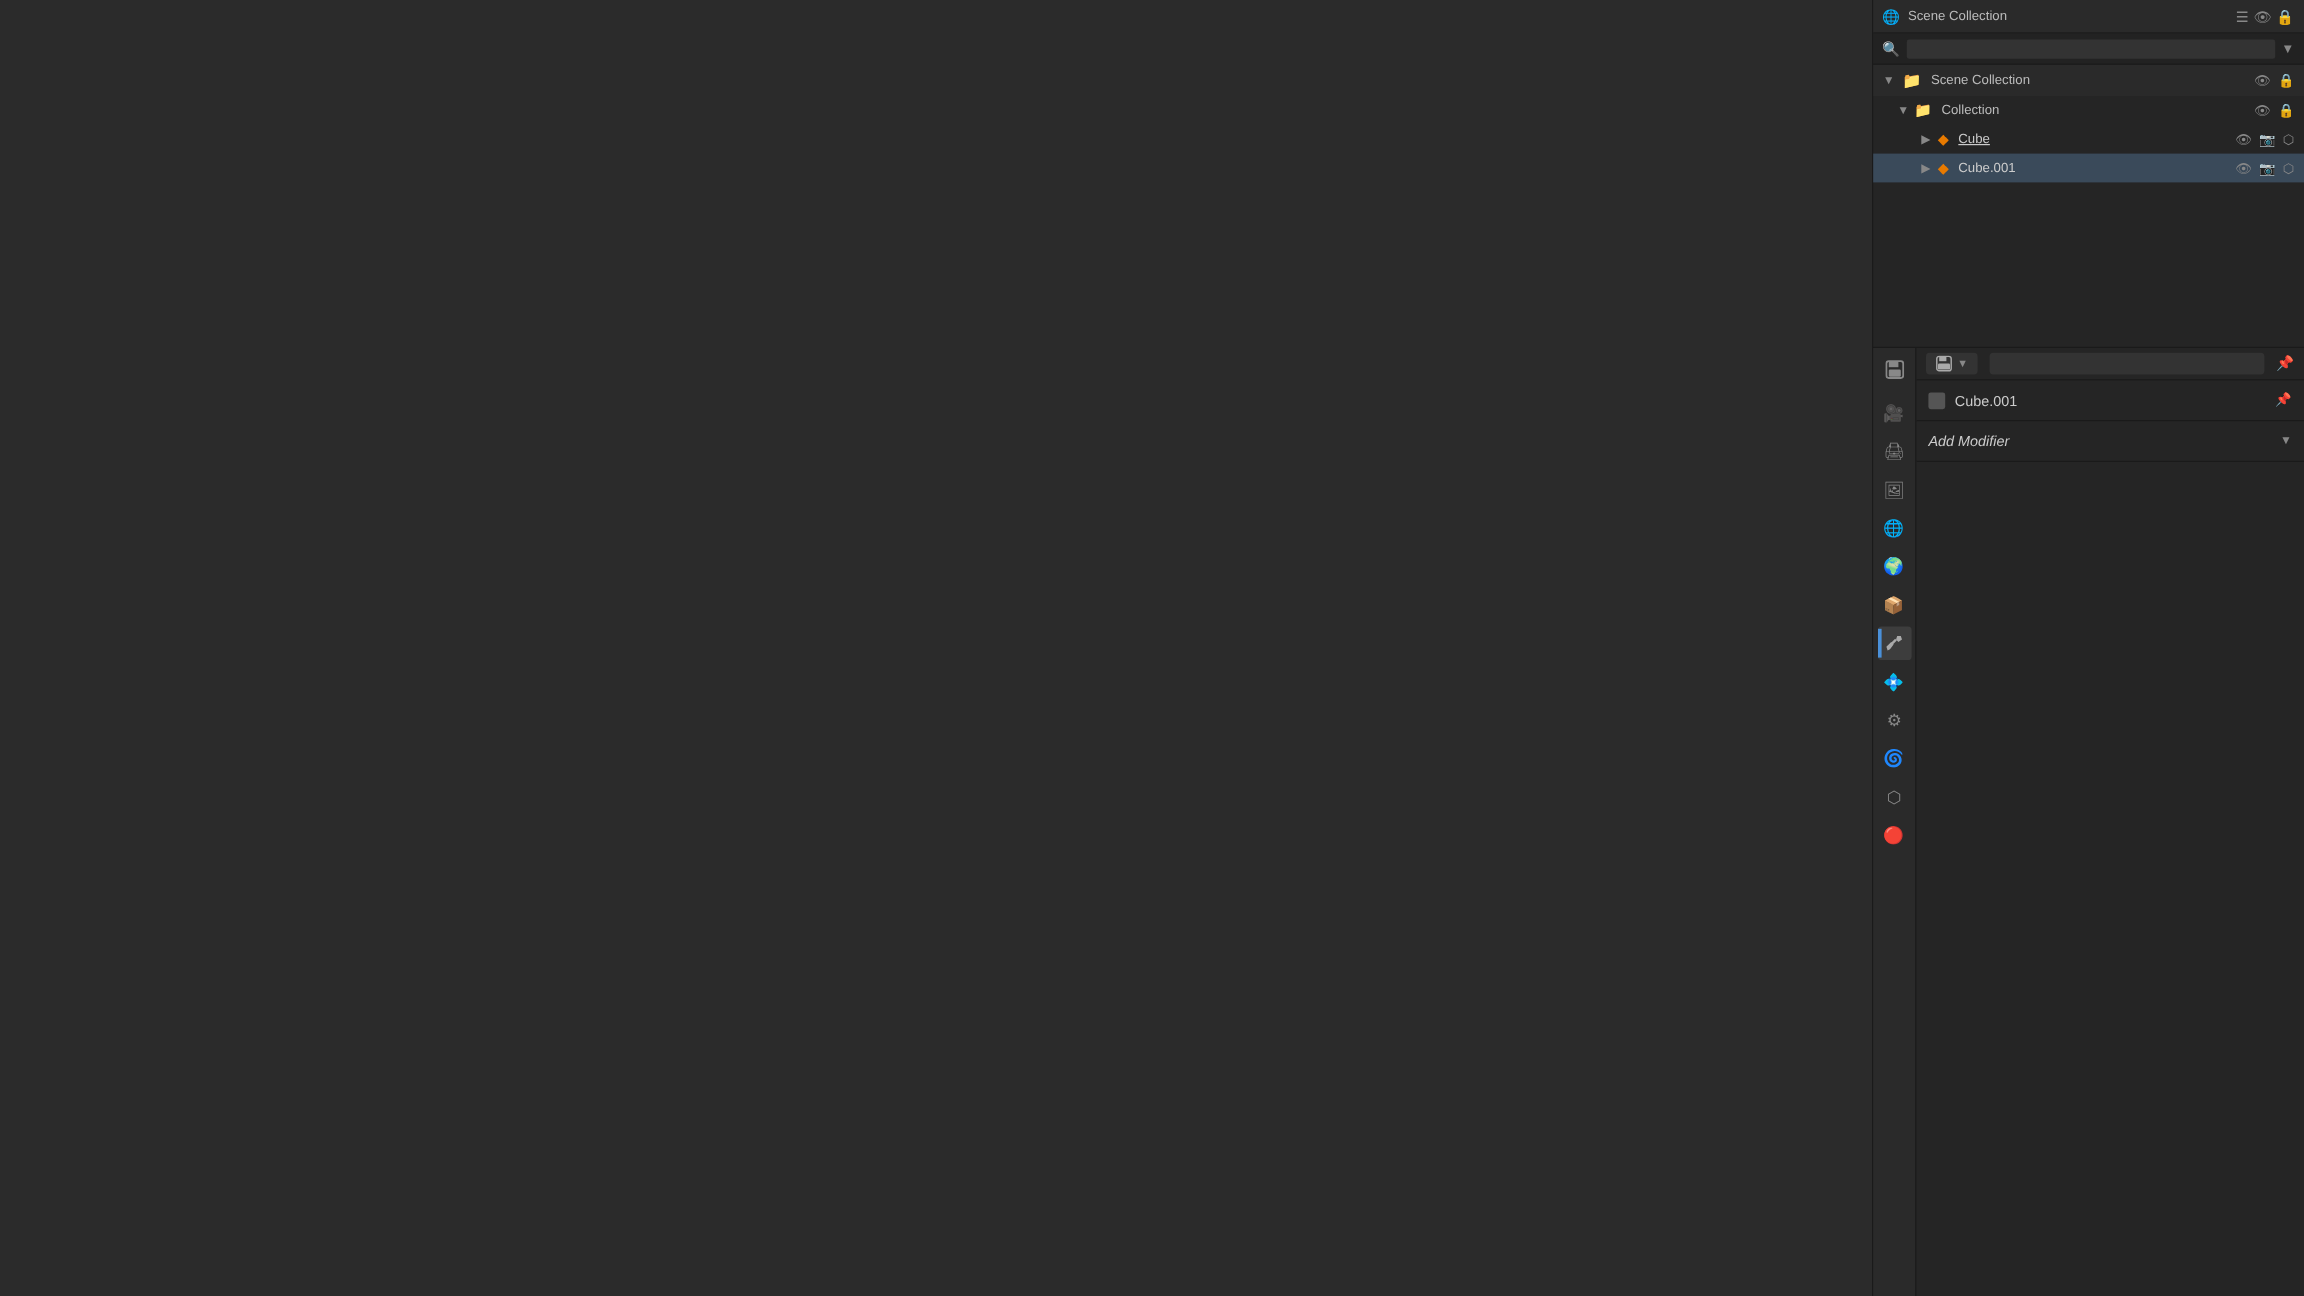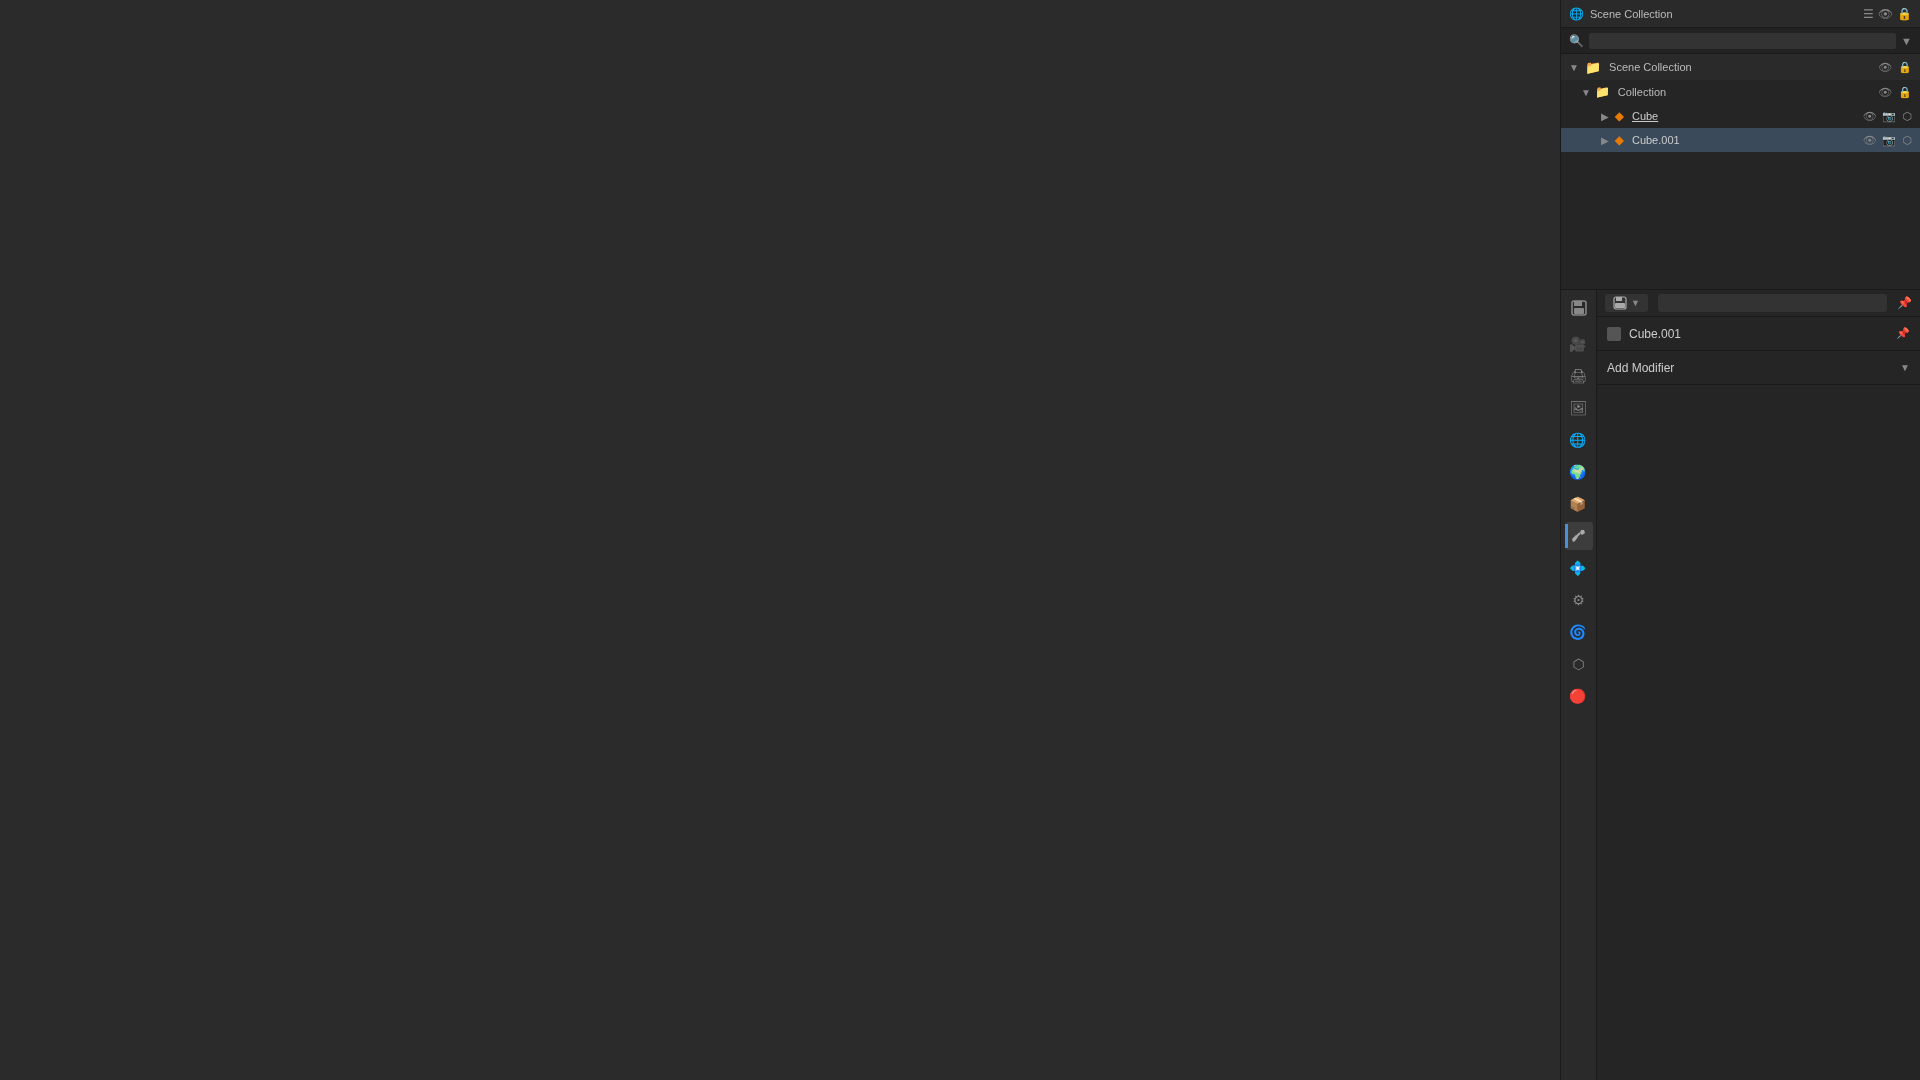--- a/index.html
+++ b/index.html
@@ -174,20 +174,21 @@
     .add-modifier-btn {
       display: flex;
       align-items: center;
       padding: 0 10px;
       height: 34px;
       border-bottom: 1px solid #1a1a1a;
       cursor: pointer;
       color: #ccc;
       font-size: 12px;
       justify-content: space-between;
+      font-style: italic;
     }
 
     
     ::-webkit-scrollbar { width: 6px; }
     ::-webkit-scrollbar-track { background: #222; }
     ::-webkit-scrollbar-thumb { background: #444; }
 
     
     .outliner-filter-icons {
       display: flex;

